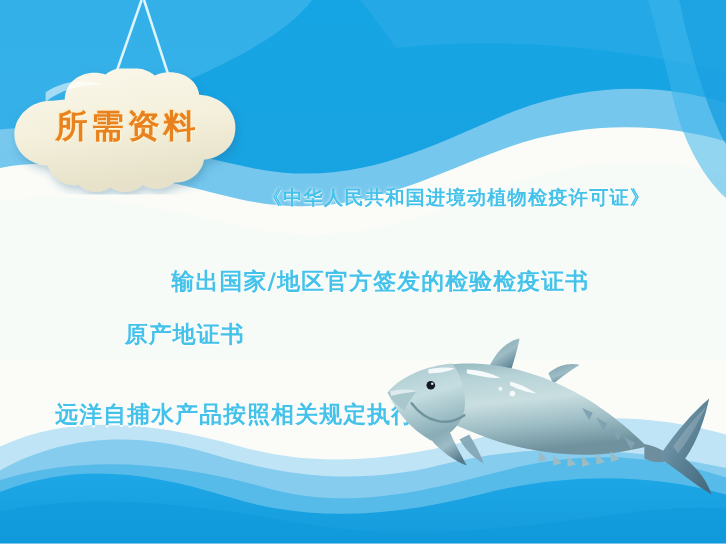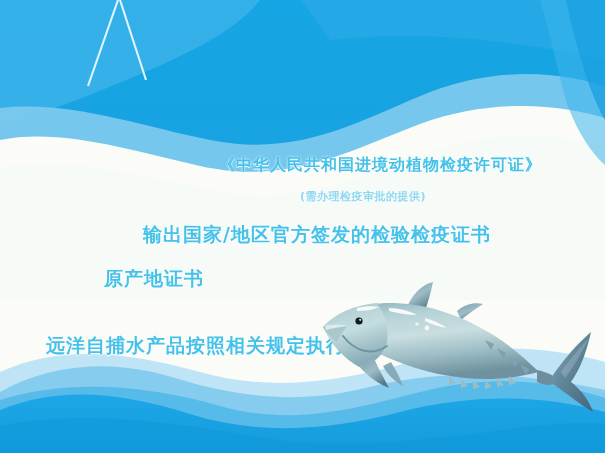--- a/index.html
+++ b/index.html
@@ -136,24 +136,49 @@
 
     <path d="M0,426 C80,410 160,420 250,436 C340,452 430,440 520,428
              C555,423 585,422 605,424 L605,453 L0,453 Z" fill="#0E98DB" opacity="0.55"></path>
   </svg>
 
   <svg class="strings" viewBox="0 0 605 200" xmlns="http://www.w3.org/2000/svg">
     <path d="M118,0 L88,86" stroke="#EAF8FF" stroke-width="2.1" fill="none" opacity="0.95"></path>
     <path d="M120,0 L146,80" stroke="#EAF8FF" stroke-width="2.1" fill="none" opacity="0.95"></path>
   </svg>
 
+  <div class="cloud-badge">
+    <svg viewBox="0 0 196 105" width="196" height="105" xmlns="http://www.w3.org/2000/svg">
+      <defs>
+        <linearGradient id="gCloud" x1="0" y1="0" x2="0.25" y2="1">
+          <stop offset="0%" stop-color="#FBF8EC"></stop>
+          <stop offset="55%" stop-color="#F4F0DC"></stop>
+          <stop offset="100%" stop-color="#E6E1C8"></stop>
+        </linearGradient>
+        <filter id="cloudShadow" x="-25%" y="-25%" width="160%" height="170%">
+          <feDropShadow dx="2" dy="4" stdDeviation="3.4" flood-color="#2B6A93" flood-opacity="0.32"></feDropShadow>
+        </filter>
+      </defs>
+      <g filter="url(#cloudShadow)">
+        <path d="M46,26 C46,9 64,0 80,5 C90,-3 110,-3 121,6
+                 C136,-1 156,6 158,22 C176,23 190,36 188,52
+                 C187,66 175,75 162,76
+                 C160,88 149,96 137,95 C130,101 119,102 111,97
+                 C104,104 92,105 84,99
+                 C76,105 64,104 58,97
+                 C46,99 35,92 32,81
+                 C16,80 4,69 4,55 C4,39 19,26 36,27 Z" fill="url(#gCloud)"></path>
+      </g>
+      <path d="M30,20 C44,10 64,8 78,14 C60,13 42,18 30,28 Z" fill="#FFFFFF" opacity="0.55"></path>
+    </svg>
+    <div class="cloud-title">所需资料</div>
+  </div>
 
   <div class="txt line-main line-1">《中华人民共和国进境动植物检疫许可证》</div>
 
-  <div class="txt line-sub">(需办理检疫审批的提供)</div>
 
   <div class="txt line-main line-2">输出国家/地区官方签发的检验检疫证书</div>
 
   <div class="txt line-main line-3">原产地证书</div>
 
   <div class="txt line-main line-4">远洋自捕水产品按照相关规定执行</div>
 
   <svg class="fish" viewBox="0 0 296 135" xmlns="http://www.w3.org/2000/svg">
     <defs>
       <linearGradient id="gBody" x1="0.1" y1="0" x2="0.4" y2="1">

